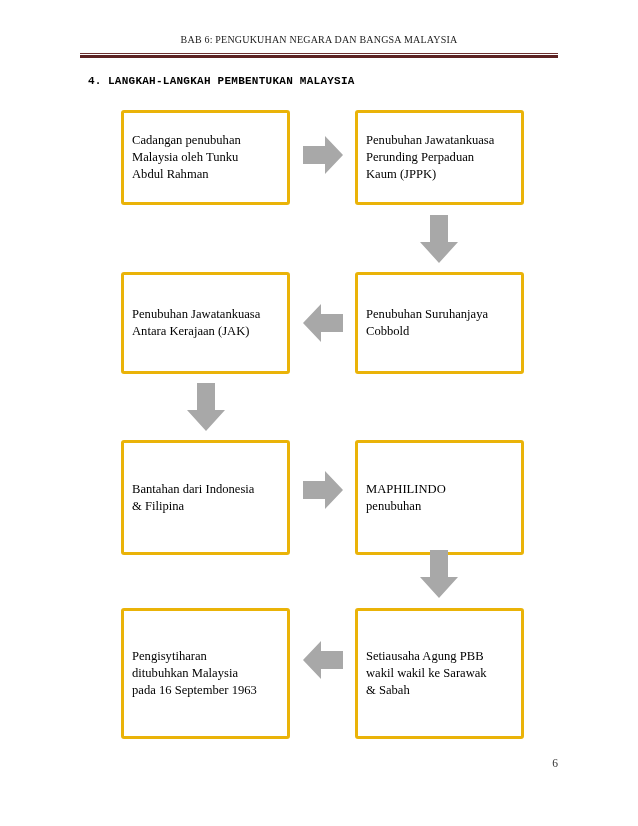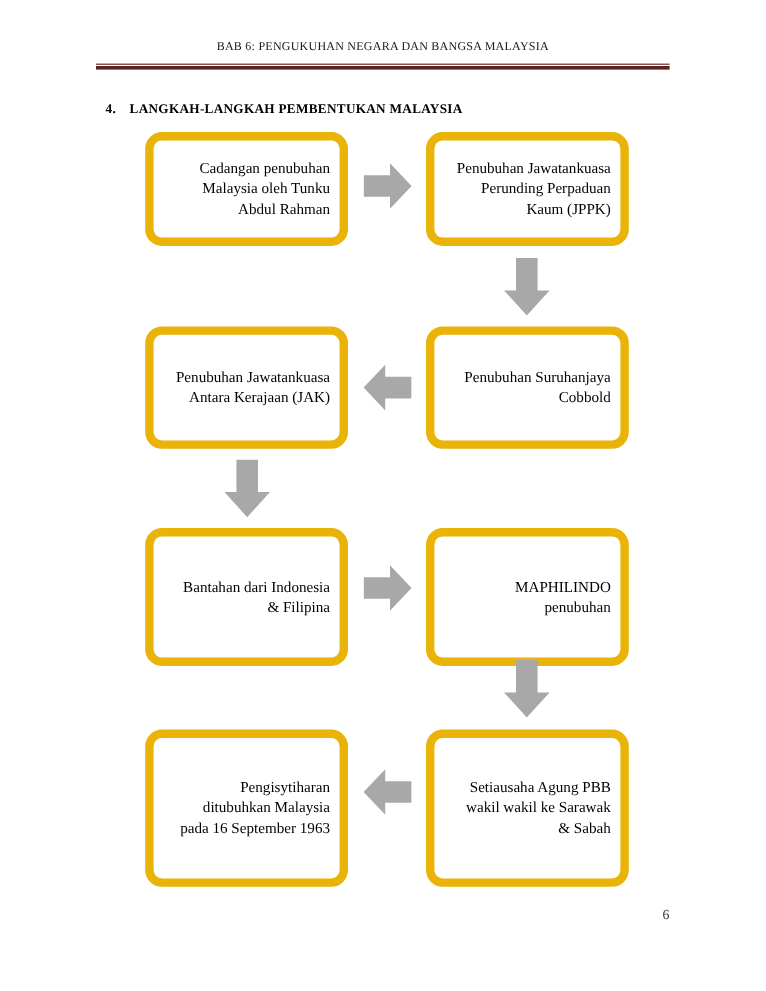--- a/index.html
+++ b/index.html
@@ -37,51 +37,52 @@
     height: 5px;
     border-top: 1px solid #6e3030;
     border-bottom: 3px solid #5c2323;
     box-sizing: border-box;
   }
 
   
   #section-heading {
     position: absolute;
     left: 88px;
-    top: 84px;
+    top: 74px;
     font-size: 11px;
     font-weight: bold;
     letter-spacing: 0.25px;
     white-space: nowrap;
     line-height: 14px;
+    font-family: Liberation Mono, monospace;
   }
   #section-heading .num {
     display: inline-block;
     width: 20px;
   }
 
   
   #flowchart {
     position: absolute;
     left: 0;
     top: 0;
     width: 638px;
     height: 826px;
   }
 
   .flow-box {
     position: absolute;
     box-sizing: border-box;
-    border: 7px solid #eab308;
-    border-radius: 14px;
+    border: 3px solid #eab308;
+    border-radius: 3px;
     background: #ffffff;
     display: flex;
     align-items: center;
     justify-content: center;
-    text-align: right;
+    text-align: left;
     font-size: 12.6px;
     line-height: 17px;
     padding: 4px 8px;
   }
   .flow-box .box-text {
     display: block;
     width: 100%;
   }
 
   

